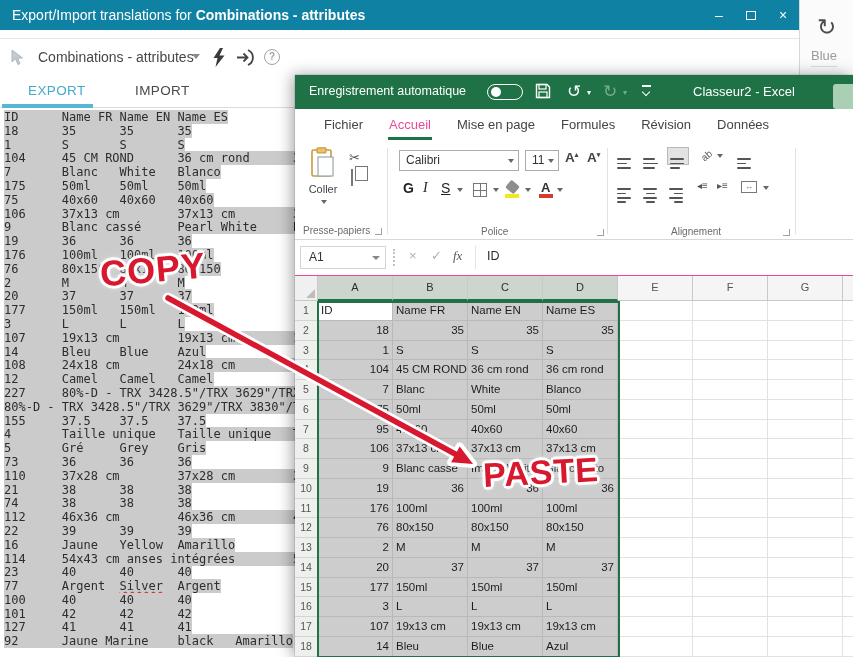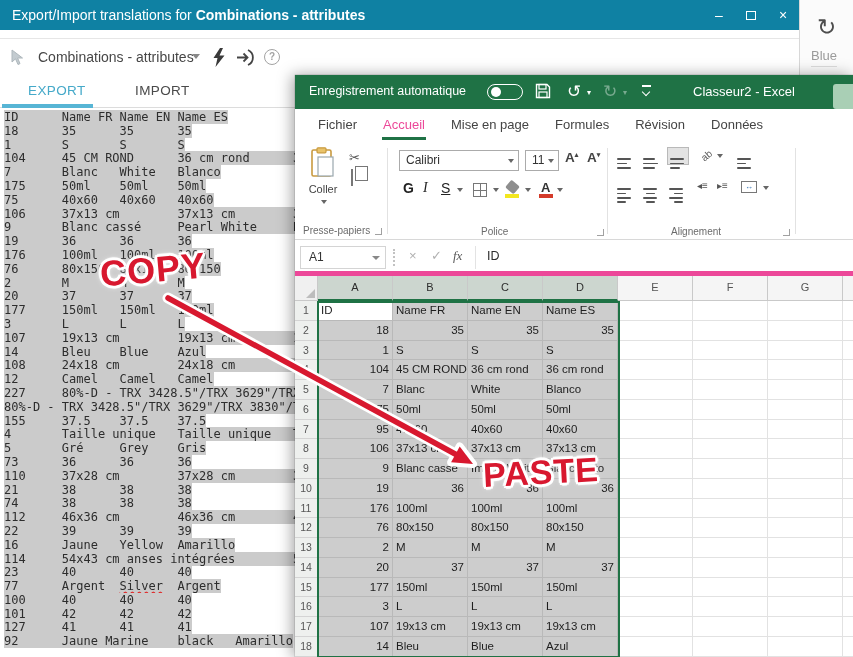--- a/index.html
+++ b/index.html
@@ -59,21 +59,21 @@
   .x-redo-caret { position:absolute; left:328px; top:13px; font-size:8px; color:rgba(255,255,255,.4); }
   .x-qat { position:absolute; left:346px; top:10px; width:10px; text-align:center; }
   .x-qat .bar { display:block; width:9px; height:1.5px; background:#fff; margin:0 auto 2px; }
   .x-qat .chev { display:block; width:6px; height:6px; border-right:1.5px solid #fff; border-bottom:1.5px solid #fff;
                  transform:rotate(45deg); margin:0 auto; }
   .x-wbtitle { position:absolute; left:398px; top:9px; font-size:13px; white-space:nowrap; }
   .x-search-stub { position:absolute; right:0; top:9px; width:20px; height:25px; background:#a9cfb5; border-radius:3px 0 0 3px; }
 
   .x-tabs { position:absolute; left:0; top:34px; right:0; height:33px; background:#fff; display:flex; }
   .x-tab { position:relative; font-size:13px; color:#444; padding:0 13px; line-height:32px; white-space:nowrap; }
-  .x-tab:first-child { margin-left:10px; }
+  .x-tab:first-child { margin-left:16px; }
   .x-tab.active { color:#ec4899; }
   .x-tab.active::after { content:""; position:absolute; left:12px; right:12px; bottom:2px; height:3px; background:#1f7245; }
 
   .x-ribbon { position:absolute; left:0; top:67px; right:0; height:98px; background:#fff; border-bottom:1px solid #d8d8d8; font-size:11px; color:#444; }
   .x-sep { position:absolute; top:6px; height:86px; width:1px; background:#e2e2e2; }
   .grp-label { position:absolute; bottom:3px; font-size:10px; color:#6b6b6b; white-space:nowrap; }
   .launcher { position:absolute; right:3px; bottom:4px; width:7px; height:7px;
               border-left:1px solid #8a8a8a; border-bottom:1px solid #8a8a8a; transform:rotate(-90deg); opacity:.8; }
   .mini-caret { display:inline-block; width:0; height:0; border-left:3.5px solid transparent;
                 border-right:3.5px solid transparent; border-top:4px solid #666; vertical-align:middle; margin-left:2px; }
@@ -96,21 +96,21 @@
   .grow-ic sup { font-size:7px; }
   .color-bar { position:absolute; width:14px; height:3.5px; }
   .bars { display:inline-flex; flex-direction:column; gap:2.5px; }
   .bars i { display:block; height:1.8px; background:#555; border-radius:1px; }
   .al-icon { position:absolute; width:22px; height:18px; padding:2px; }
   .al-icon.boxed { background:#e3e3e3; border:1px solid #b9b9b9; }
   .merge-ic { width:16px; height:12px; border:1px solid #777; font-size:8px; color:#2f6fb0; text-align:center; line-height:10px; }
   .acct-ic { position:relative; width:15px; height:14px; border:1px solid #999; background:#fff; }
   .acct-ic::after { content:""; position:absolute; right:-3px; bottom:-3px; width:9px; height:11px; background:#e8a33d; border:1px solid #b97f24; }
 
-  .x-formula { position:absolute; left:0; top:165px; right:0; height:36px; background:#fff; border-bottom:5px solid #ec4899;text-decoration:underline; }
+  .x-formula { position:absolute; left:0; top:165px; right:0; height:36px; background:#fff; border-bottom:1px solid #ec4899;text-decoration:underline; }
   .name-box { position:absolute; left:5px; top:6px; width:86px; height:23px; border:1px solid #d4d4d4; background:#fff;
               font-size:12px; color:#333; line-height:21px; padding-left:8px; }
   .nb-caret { position:absolute; right:5px; top:9px; width:0; height:0; border-left:4px solid transparent;
               border-right:4px solid transparent; border-top:4px solid #888; }
   .fx-dots { position:absolute; left:98px; top:9px; height:17px; border-left:2px dotted #c2c2c2; }
   .fx-x { position:absolute; left:114px; top:8px; color:#b0b0b0; font-size:13px; }
   .fx-check { position:absolute; left:136px; top:8px; color:#b0b0b0; font-size:13px; }
   .fx-fx { position:absolute; left:158px; top:8px; color:#5a5a5a; font-size:13px; font-style:italic; font-family:"Liberation Serif", serif; }
   .fx-sep { position:absolute; left:180px; top:6px; height:23px; width:1px; background:#e3e3e3; }
   .fx-value { position:absolute; left:192px; top:9px; font-size:12.5px; color:#2b2b2b; }

